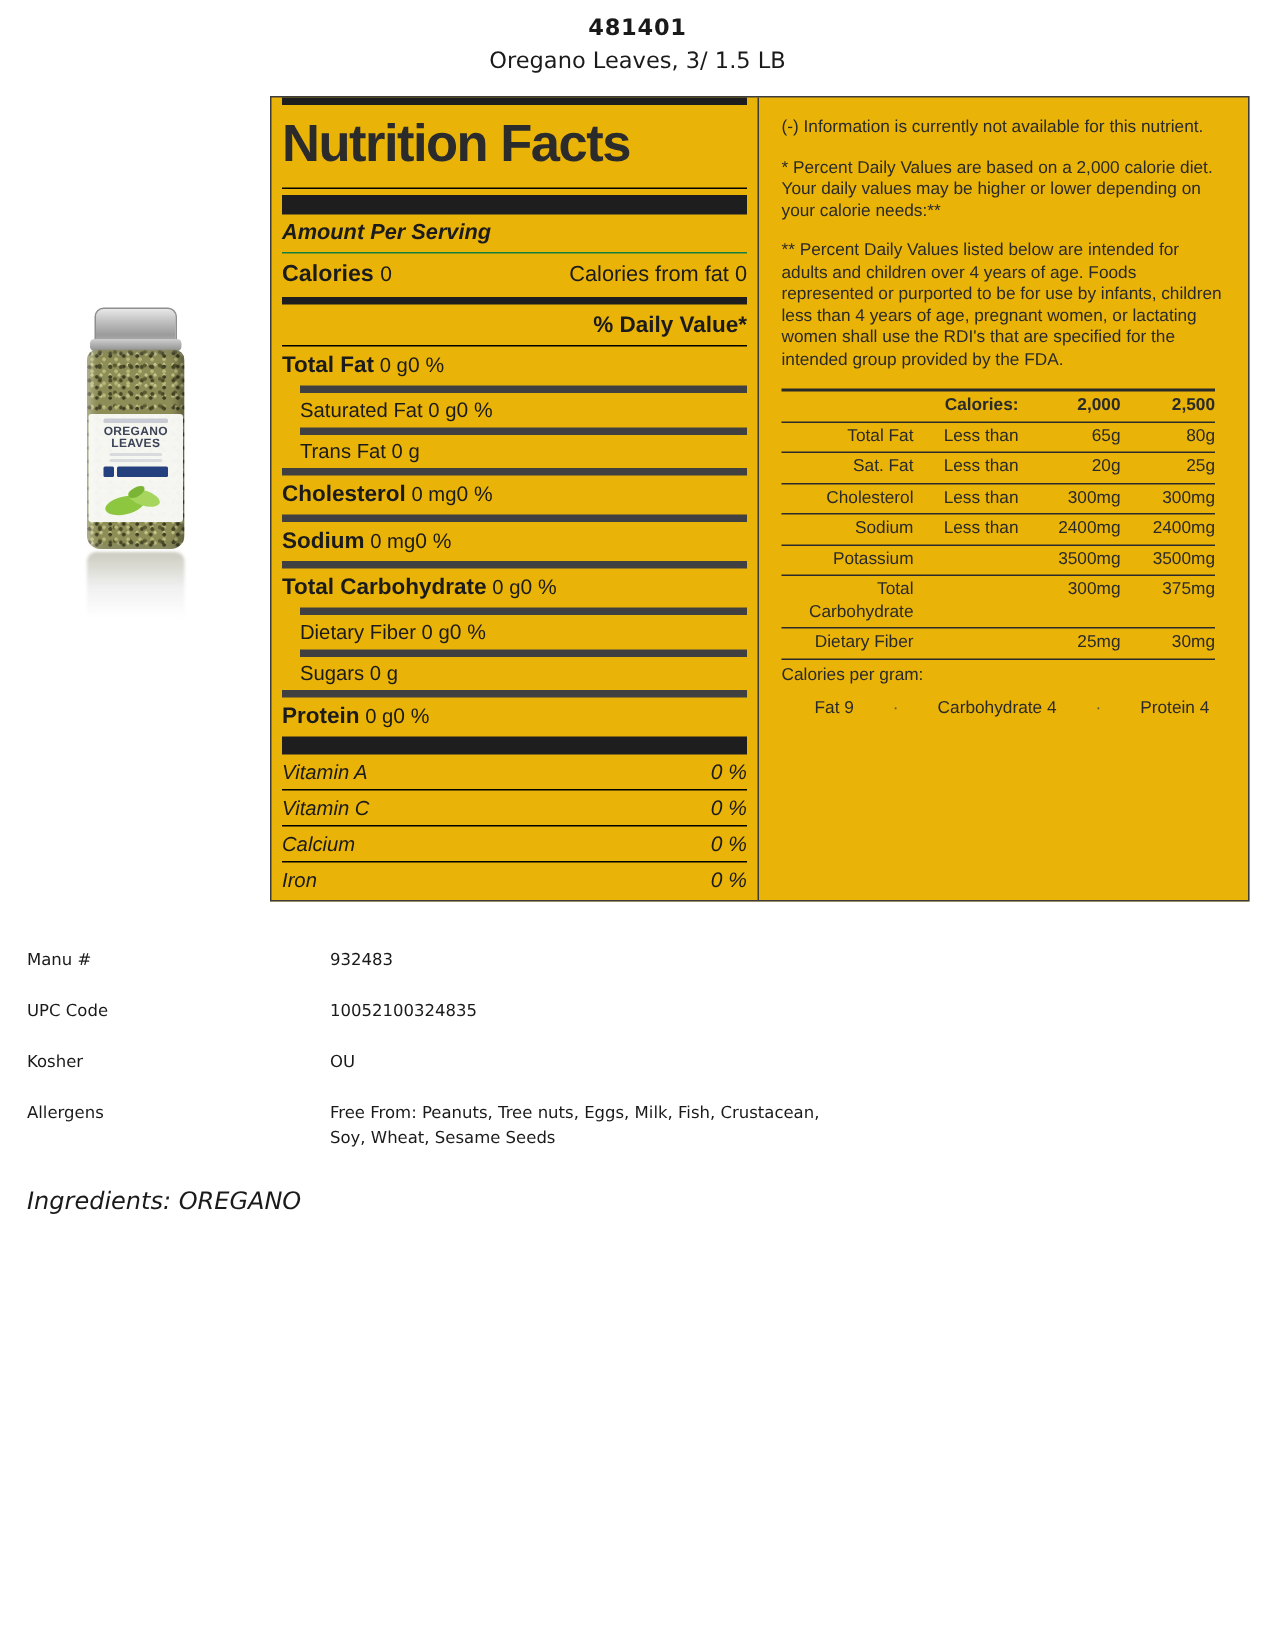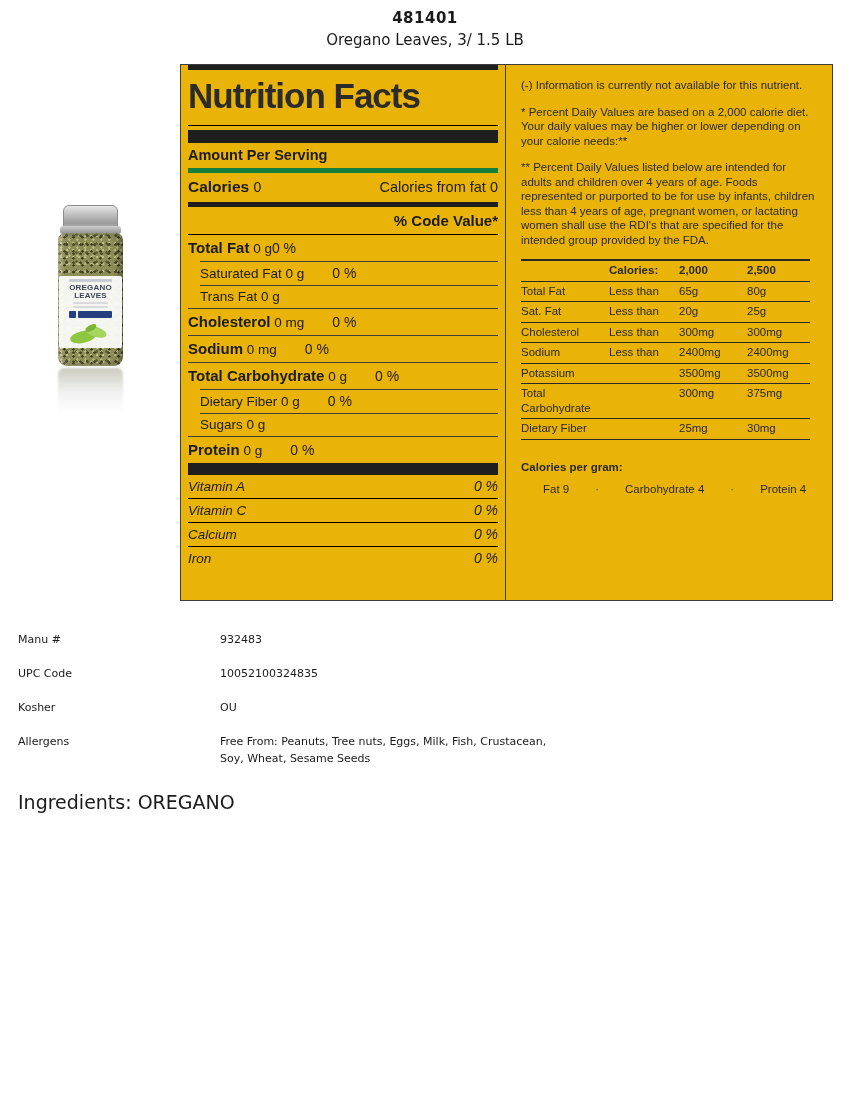--- a/index.html
+++ b/index.html
@@ -63,57 +63,57 @@
   
   .nf {
     width:325px; border-right:1px solid #3c3c3c; padding:0 7px;
     font-family:"Liberation Sans", sans-serif; color:#1b1b1b;
   }
   .nf-topbar { height:5px; background:#1e1e1e; }
   .nf-title { font-size:35px; font-weight:bold; letter-spacing:-1px; line-height:44px; margin-top:4px; color:#2b2b2b; }
   .nf-hr { border-top:1px solid #000; margin-top:7px; }
   .nf-serving { font-size:13.5px; line-height:16.5px; margin-top:4px; }
   .nf-bigbar { height:13px; background:#1e1e1e; margin-top:4px; }
-  .nf-aps { font-size:14.5px; font-weight:bold; padding:4px 0 5px; border-bottom:5px solid #15803d; }
+  .nf-aps { font-size:14.5px; font-weight:bold; padding:4px 0 5px; border-bottom:1px solid #15803d;font-style:italic; }
   .nf-cal { display:flex; justify-content:space-between; align-items:baseline; padding:5px 0 6px; }
   .nf-cal .cl { font-size:15.5px; font-weight:bold; }
   .nf-cal .cl span { font-weight:normal; font-size:14px; }
   .nf-cal .cr { font-size:14.5px; }
   .nf-midbar { height:5px; background:#1e1e1e; }
   .nf-dvh { text-align:right; font-size:15px; font-weight:bold; padding:5px 0 5px; border-bottom:1px solid #000; }
   .nf-row { display:flex; justify-content:flex-start; align-items:baseline; padding:4px 0 5px; }
   .nf-row.sub { margin-left:12px; padding:3px 0 4px; }
-  .nf-row + .nf-row { border-top:1px solid #404040;gap:28px; }
+  .nf-row + .nf-row { border-top:5px solid #404040; }
   .nf-row .lbl { font-size:13.5px; }
   .nf-row.main .lbl b { font-size:15px; }
   .nf-row .amt { font-weight:normal; font-size:13.5px; }
   .nf-row .dv { font-size:14px; }
   .vit-row { display:flex; justify-content:space-between; align-items:flex-end; padding:3px 0 4px; font-size:13.5px;font-style:italic; }
   .vit-row + .vit-row { border-top:1px solid #000; }
   .vit-row .dv { font-size:14px; }
 
   
   .info { flex:1; padding:13px 15px 0 15px; font-family:"Liberation Sans", sans-serif;
           font-size:11.5px; line-height:14.5px; color:#2a2a2a; }
   .info p { margin-bottom:12px; }
   .dvt { width:289px; margin-top:3px; border-top:2px solid #2a2a2a; }
   .dvt-row { display:grid; grid-template-columns:88px 70px 68px 63px; border-bottom:1.5px solid #2a2a2a;
-             padding:2px 0 3px; font-size:11.5px; }
+             padding:2px 0 3px; font-size:11.5px;text-align:right; }
   .dvt-row.head { font-weight:bold; }
-  .cpg { margin-top:20px;font-weight:bold; }
+  .cpg { margin-top:3px; }
   .cpg-vals { display:flex; align-items:flex-end; margin-top:8px; padding-left:22px; gap:0; }
   .cpg-vals span { white-space:nowrap; }
   .cpg-vals .dot { padding:0 26px; color:#555; }
 
   
   .details { position:absolute; left:18px; top:631px; width:680px; font-size:11px; }
   .d-row { display:flex; margin-bottom:17px; line-height:17px; }
   .d-row .d-lbl { width:202px; flex:0 0 202px; }
   .d-row .d-val { white-space:pre-line; }
-  .ingredients { position:absolute; left:18px; top:791px; font-size:19px; }
+  .ingredients { position:absolute; left:18px; top:791px; font-size:16px;font-style:italic; }
 
   
   .footer { position:absolute; right:17px; top:1077px; font-size:11.5px; }
 </style>
 </head>
 <body>
 
 <div class="page">
 
   <div class="hdr">
@@ -151,21 +151,21 @@
       <div class="nf-topbar"></div>
       <div class="nf-title">Nutrition Facts</div>
       <div class="nf-hr"></div>
       <div class="nf-bigbar"></div>
       <div class="nf-aps">Amount Per Serving</div>
       <div class="nf-cal">
         <div class="cl"><b>Calories</b> <span>0</span></div>
         <div class="cr">Calories from fat 0</div>
       </div>
       <div class="nf-midbar"></div>
-      <div class="nf-dvh">% Code Value*</div>
+      <div class="nf-dvh">% Daily Value*</div>
 
       <div class="nf-row main">
         <span class="lbl"><b>Total Fat</b> <span class="amt">0 g</span></span>
         <span class="dv">0 %</span>
       </div>
       <div class="nf-row sub">
         <span class="lbl"><span>Saturated Fat</span> <span class="amt">0 g</span></span>
         <span class="dv">0 %</span>
       </div>
       <div class="nf-row sub">

